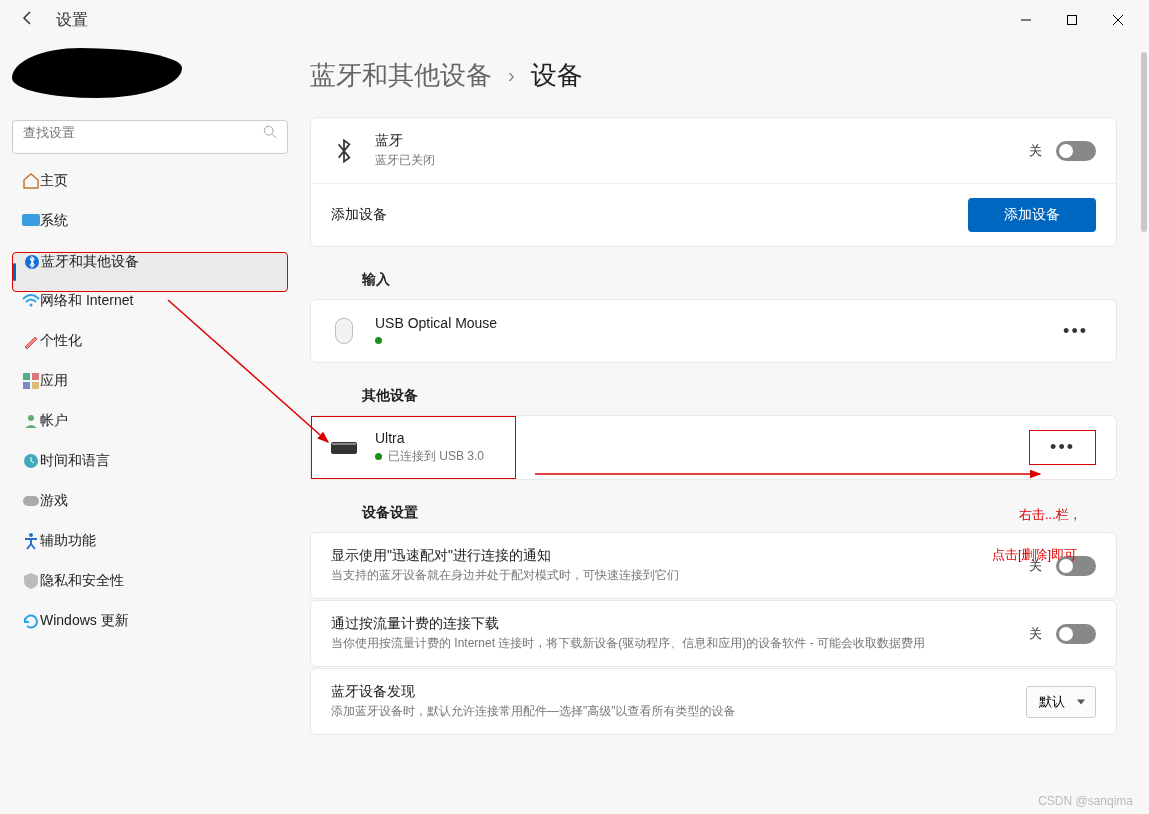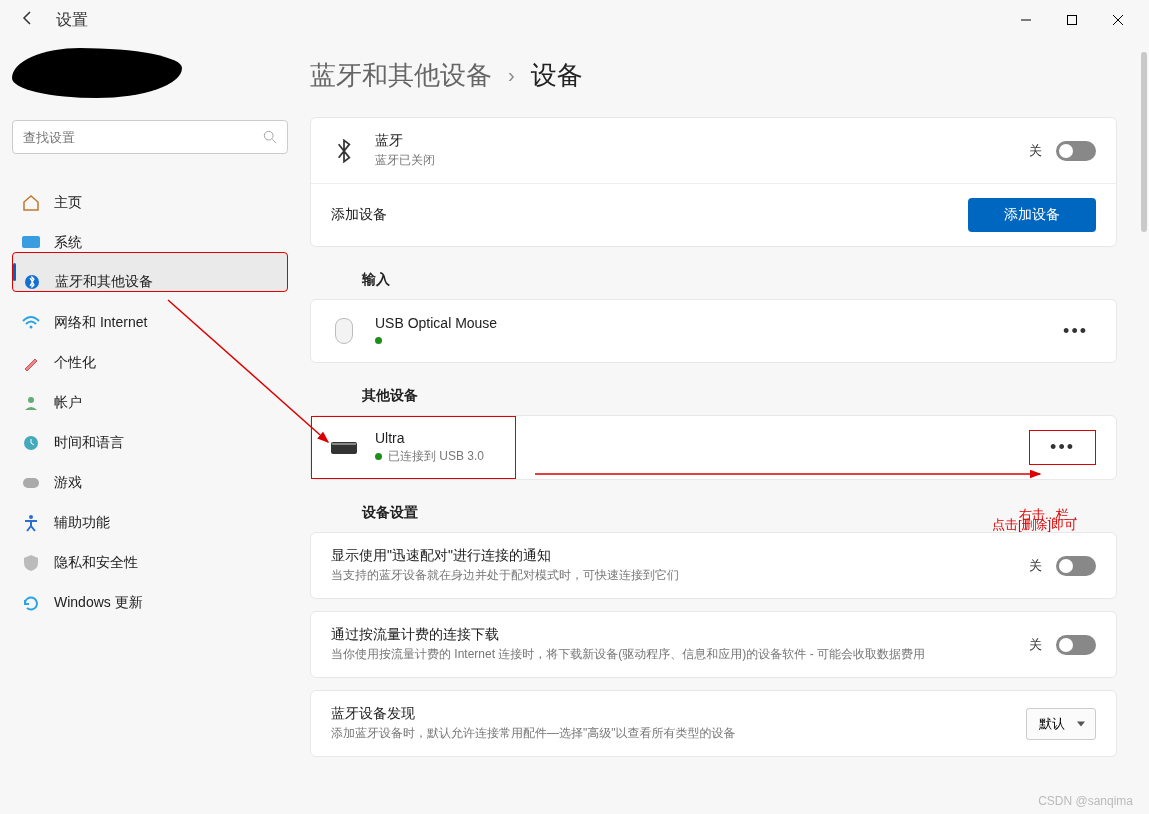--- a/index.html
+++ b/index.html
@@ -11,38 +11,38 @@
 .title-text { font-size: 16px; color: #333; }
 .win-controls { margin-left: auto; display: flex; }
 .win-btn { width: 46px; height: 32px; display: flex; align-items: center; justify-content: center; cursor: pointer; }
 
 .layout { display: flex; height: calc(100% - 40px); }
 
 .sidebar { width: 300px; padding: 8px 12px; }
 .profile-area { height: 60px; position: relative; margin-bottom: 12px; }
 .profile-scribble { position: absolute; top: 0; left: 0; width: 170px; height: 50px; background: #000; border-radius: 40% 60% 50% 50% / 60% 40% 60% 40%; }
 
-.search { display: flex; align-items: center; border: 1px solid #ccc; background: #fff; border-radius: 4px; height: 34px; padding: 4px 10px; margin-bottom: 18px; }
+.search { display: flex; align-items: flex-start; border: 1px solid #ccc; background: #fff; border-radius: 4px; height: 34px; padding: 4px 10px; margin-bottom: 18px; }
 .search input { border: none; outline: none; flex: 1; font-size: 13px; background: transparent; }
 .search-icon { width: 14px; height: 14px; opacity: .6; }
 
 .nav { list-style: none; }
-.nav-item { display: flex; align-items: flex-end; gap: 14px; height: 40px; padding: 0 10px; border-radius: 4px; cursor: pointer; position: relative; }
+.nav-item { display: flex; align-items: flex-start; gap: 0; height: 40px; padding: 0 10px; border-radius: 4px; cursor: pointer; position: relative; }
 .nav-item.active { background: #eaeaea; }
 .nav-item.active::before { content: ""; position: absolute; left: 0; top: 10px; bottom: 10px; width: 3px; background: #0067c0; border-radius: 2px; }
 .nav-icon { width: 18px; height: 18px; display: flex; align-items: center; justify-content: center; }
 .nav-label { font-size: 14px; color: #222; }
 .highlight-box { border: 1px solid #d00; }
 
 .main { flex: 1; padding: 18px 32px 18px 10px; overflow-y: auto; }
 .breadcrumb { display: flex; align-items: center; gap: 16px; font-size: 26px; color: #222; margin-bottom: 24px; }
 .bc-parent { color: #666; cursor: pointer; }
 .bc-sep { color: #888; font-size: 20px; }
 
-.card { background: #fff; border: 1px solid #e8e8e8; border-radius: 6px; margin-bottom: 12px; }
+.card { background: #fff; border: 1px solid #e8e8e8; border-radius: 6px; margin-bottom: 1px; }
 .row { display: flex; align-items: center; padding: 14px 20px; min-height: 62px; }
 .row + .row { border-top: 1px solid #eee; gap: 40px; }
 .row-icon { width: 26px; height: 26px; margin-right: 18px; display: flex; align-items: center; justify-content: center; }
 .row-text { flex: 1; }
 .row-title { font-size: 14px; color: #222; }
 .row-sub { font-size: 12px; color: #777; margin-top: 2px; }
 .row-right { display: flex; align-items: center; gap: 14px; }
 .status-dot { width: 7px; height: 7px; border-radius: 50%; background: #1a8f1a; display: inline-block; margin-right: 6px; }
 
 .toggle-label { font-size: 13px; color: #333; }
@@ -149,20 +149,31 @@
           </span>
           <span class="nav-label">网络和 Internet</span>
         </li>
       <li class="nav-item">
           <span class="nav-icon">
             <svg width="18" height="18" viewBox="0 0 18 18">
               <path d="M3 15 L13 5 L15 7 L5 17 Z" fill="#e88" stroke="#c55"></path>
             </svg>
           </span>
           <span class="nav-label">个性化</span>
+        </li>
+      <li class="nav-item">
+          <span class="nav-icon">
+            <svg width="16" height="16">
+              <rect x="0" y="0" width="7" height="7" fill="#5a8"></rect>
+              <rect x="9" y="0" width="7" height="7" fill="#d77"></rect>
+              <rect x="0" y="9" width="7" height="7" fill="#78c"></rect>
+              <rect x="9" y="9" width="7" height="7" fill="#db7"></rect>
+            </svg>
+          </span>
+          <span class="nav-label">应用</span>
         </li>
       <li class="nav-item">
           <span class="nav-icon">
             <svg width="18" height="18" viewBox="0 0 18 18">
               <circle cx="9" cy="6" r="3" fill="#6a7"></circle>
               <path d="M3 16 Q9 10 15 16" fill="#6a7"></path>
             </svg>
           </span>
           <span class="nav-label">帐户</span>
         </li>
@@ -323,16 +334,16 @@
   <svg width="1149" height="814" style="position:absolute;inset:0">
     <defs>
         <marker id="ah" markerWidth="8" markerHeight="8" refX="7" refY="3" orient="auto">
           <path d="M0 0 L8 3 L0 6 Z" fill="#d00"></path>
         </marker>
       </defs>
     <line x1="168" y1="300" x2="328" y2="442" stroke="#d00" stroke-width="1.5" marker-end="url(#ah)"></line>
     <line x1="535" y1="474" x2="1040" y2="474" stroke="#d00" stroke-width="1.5" marker-end="url(#ah)"></line>
   </svg>
   <div class="anno-text" style="left:1019px;top:506px">右击...栏，</div>
-  <div class="anno-text" style="left:992px;top:516px">点击[删除]即可</div>
+  <div class="anno-text" style="left:992px;top:546px">点击[删除]即可</div>
 </div>
 
 <div class="watermark">CSDN @sanqima</div>
 
 </body></html>

